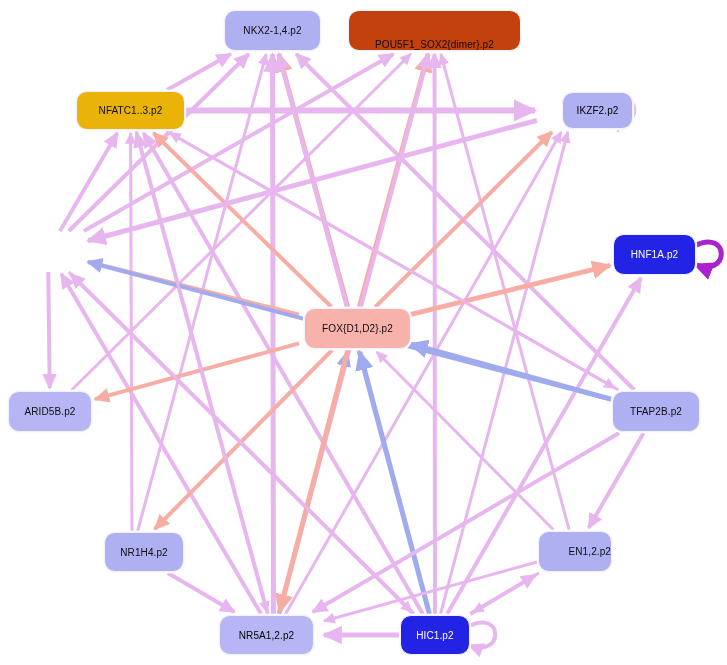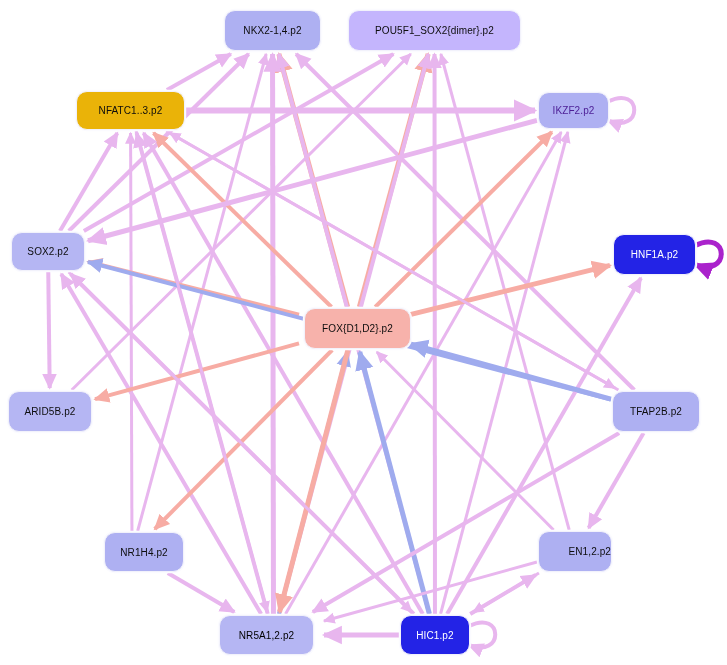--- a/index.html
+++ b/index.html
@@ -117,31 +117,28 @@
       <line x1="166.29" y1="131.00" x2="614.97" y2="388.00" stroke="#e8b6ee" stroke-width="3" stroke-linecap="butt" marker-end="url(#arw0)"></line>
       <line x1="68.69" y1="272.00" x2="411.79" y2="612.00" stroke="#e8b6ee" stroke-width="3" stroke-linecap="butt" marker-end="url(#arw0)"></line>
       <path d="M 608 101.5 C 643 84.5, 643 134.5, 608 120.5" fill="none" stroke="#e8b6ee" stroke-width="4" marker-end="url(#arw0)"></path>
       <path d="M 695 245.5 C 730 228.5, 730 278.5, 695 264.5" fill="none" stroke="#aa22cc" stroke-width="5" marker-end="url(#arw3)"></path>
       <path d="M 469 626 C 504 609, 504 659, 469 645" fill="none" stroke="#e8b6ee" stroke-width="4" marker-end="url(#arw0)"></path>
     </svg>
   <div id="node-layer">
       <div class="node" style="left: 224px; top: 10px; width: 97px; height: 41px; background: rgb(174, 176, 242); color: rgb(13, 13, 13);">
         <span class="node-label">NKX2-1,4.p2</span>
       </div>
-      <div class="node" style="left: 348px; top: 10px; width: 173px; height: 41px; background: #c4b5fd; color: rgb(13, 13, 13);">
+      <div class="node" style="left: 348px; top: 10px; width: 173px; height: 41px; background: #c2410c; color: rgb(13, 13, 13); align-items: flex-end;">
         <span class="node-label">POU5F1_SOX2{dimer}.p2</span>
       </div>
       <div class="node" style="left: 76px; top: 91px; width: 109px; height: 39px; background: #eab308; color: rgb(13, 13, 13);">
         <span class="node-label">NFATC1..3.p2</span>
       </div>
-      <div class="node" style="left: 538px; top: 92px; width: 71px; height: 37px; background: rgb(174, 176, 242); color: #4c1d95;">
+      <div class="node" style="left: 562px; top: 92px; width: 71px; height: 37px; background: rgb(174, 176, 242); color: #000000;">
         <span class="node-label">IKZF2.p2</span>
-      </div>
-      <div class="node" style="left: 11px; top: 232px; width: 74px; height: 39px; background: rgb(181, 182, 243); color: rgb(13, 13, 13);">
-        <span class="node-label">SOX2.p2</span>
       </div>
       <div class="node" style="left: 613px; top: 234px; width: 83px; height: 41px; background: rgb(35, 35, 230); color: rgb(255, 255, 255);">
         <span class="node-label">HNF1A.p2</span>
       </div>
       <div class="node" style="left: 304px; top: 308px; width: 107px; height: 41px; background: rgb(247, 178, 171); color: rgb(13, 13, 13);">
         <span class="node-label">FOX{D1,D2}.p2</span>
       </div>
       <div class="node" style="left: 8px; top: 391px; width: 84px; height: 41px; background: rgb(181, 182, 243); color: rgb(13, 13, 13);">
         <span class="node-label">ARID5B.p2</span>
       </div>

